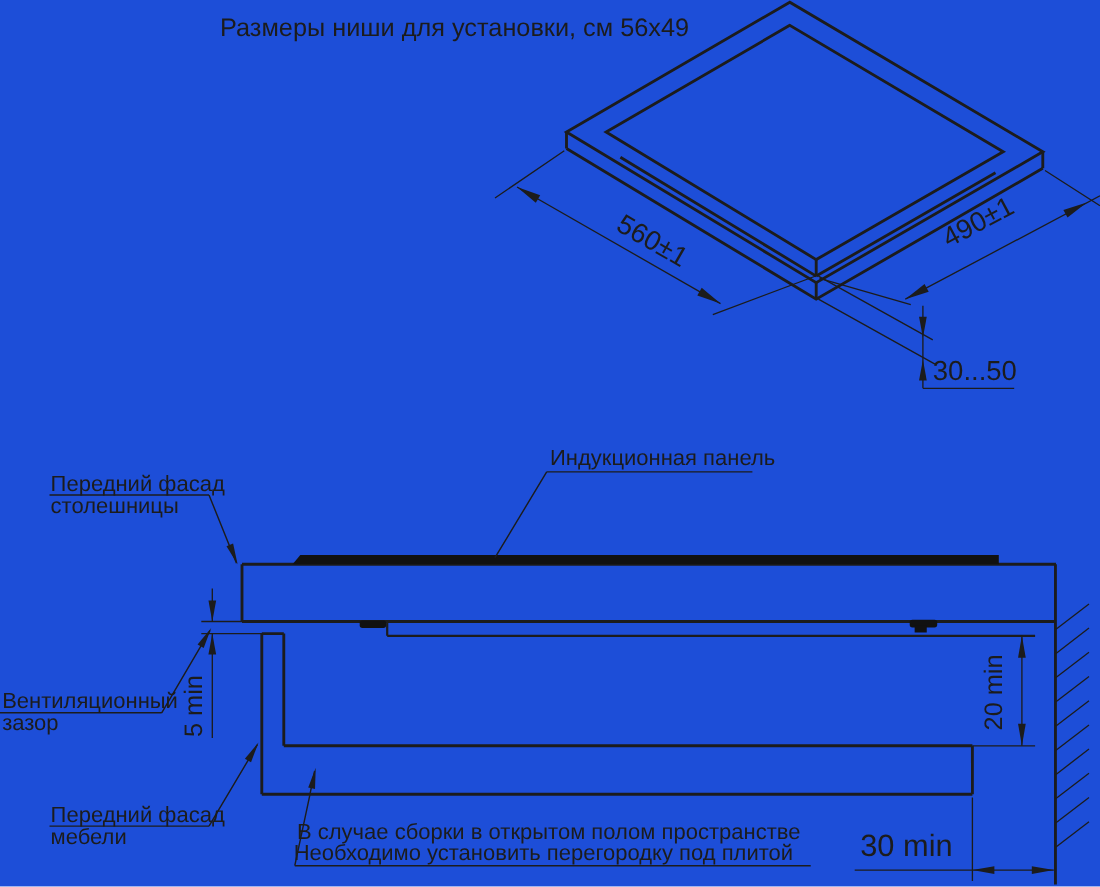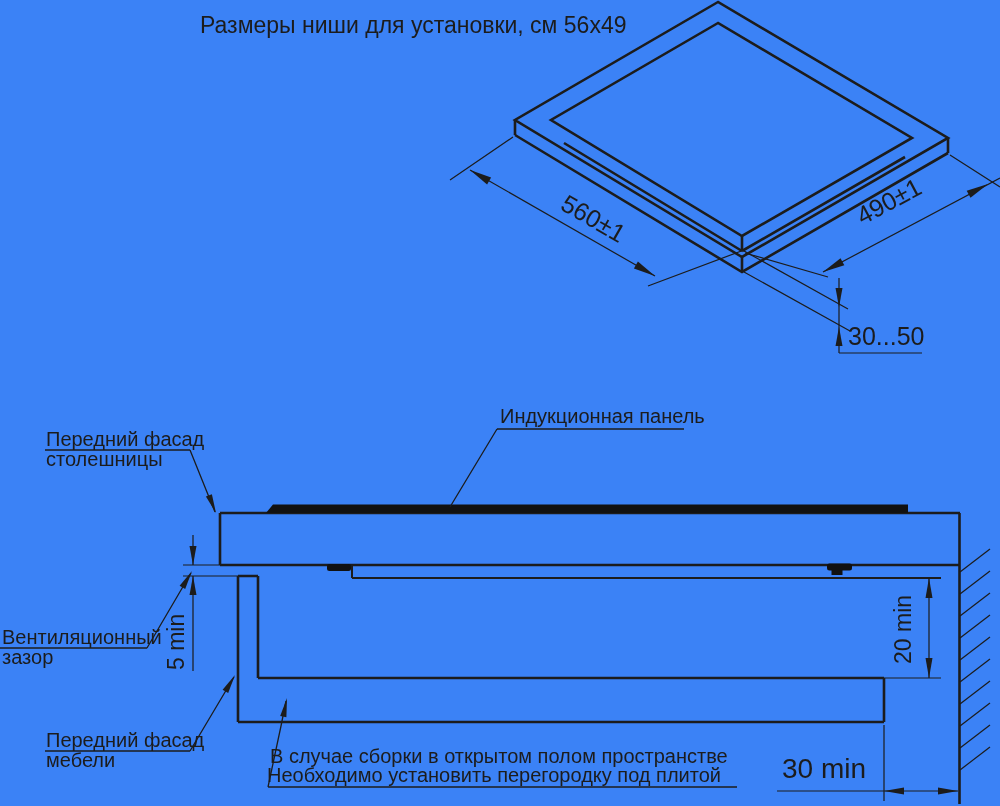--- a/index.html
+++ b/index.html
@@ -1,16 +1,16 @@
 <!DOCTYPE html>
 <html><head>
 <meta charset="utf-8">
 <style>
   html,body{margin:0;padding:0;background:#ffffff;}
-  .stage{position:relative;width:1000px;height:806px;background:#3b82f6;overflow:hidden;
+  .stage{position:relative;width:1000px;height:806px;background:#1d4ed8;overflow:hidden;
          font-family:"Liberation Sans", sans-serif;}
   svg{display:block}
   .ln{stroke:#1c1c1c;fill:none;stroke-width:2.6;stroke-linejoin:miter;stroke-linecap:butt;}
   .ln-med{stroke:#1c1c1c;fill:none;stroke-width:2;}
   .ln-thin{stroke:#1c1c1c;fill:none;stroke-width:1.2;}
   .ln-lead{stroke:#1c1c1c;fill:none;stroke-width:1.3;}
   .arr{fill:#1c1c1c;stroke:none;}
   .blk{fill:#111111;stroke:none;}
   text{fill:#1c1c1c;}
   .t-title{font-size:23px;}

